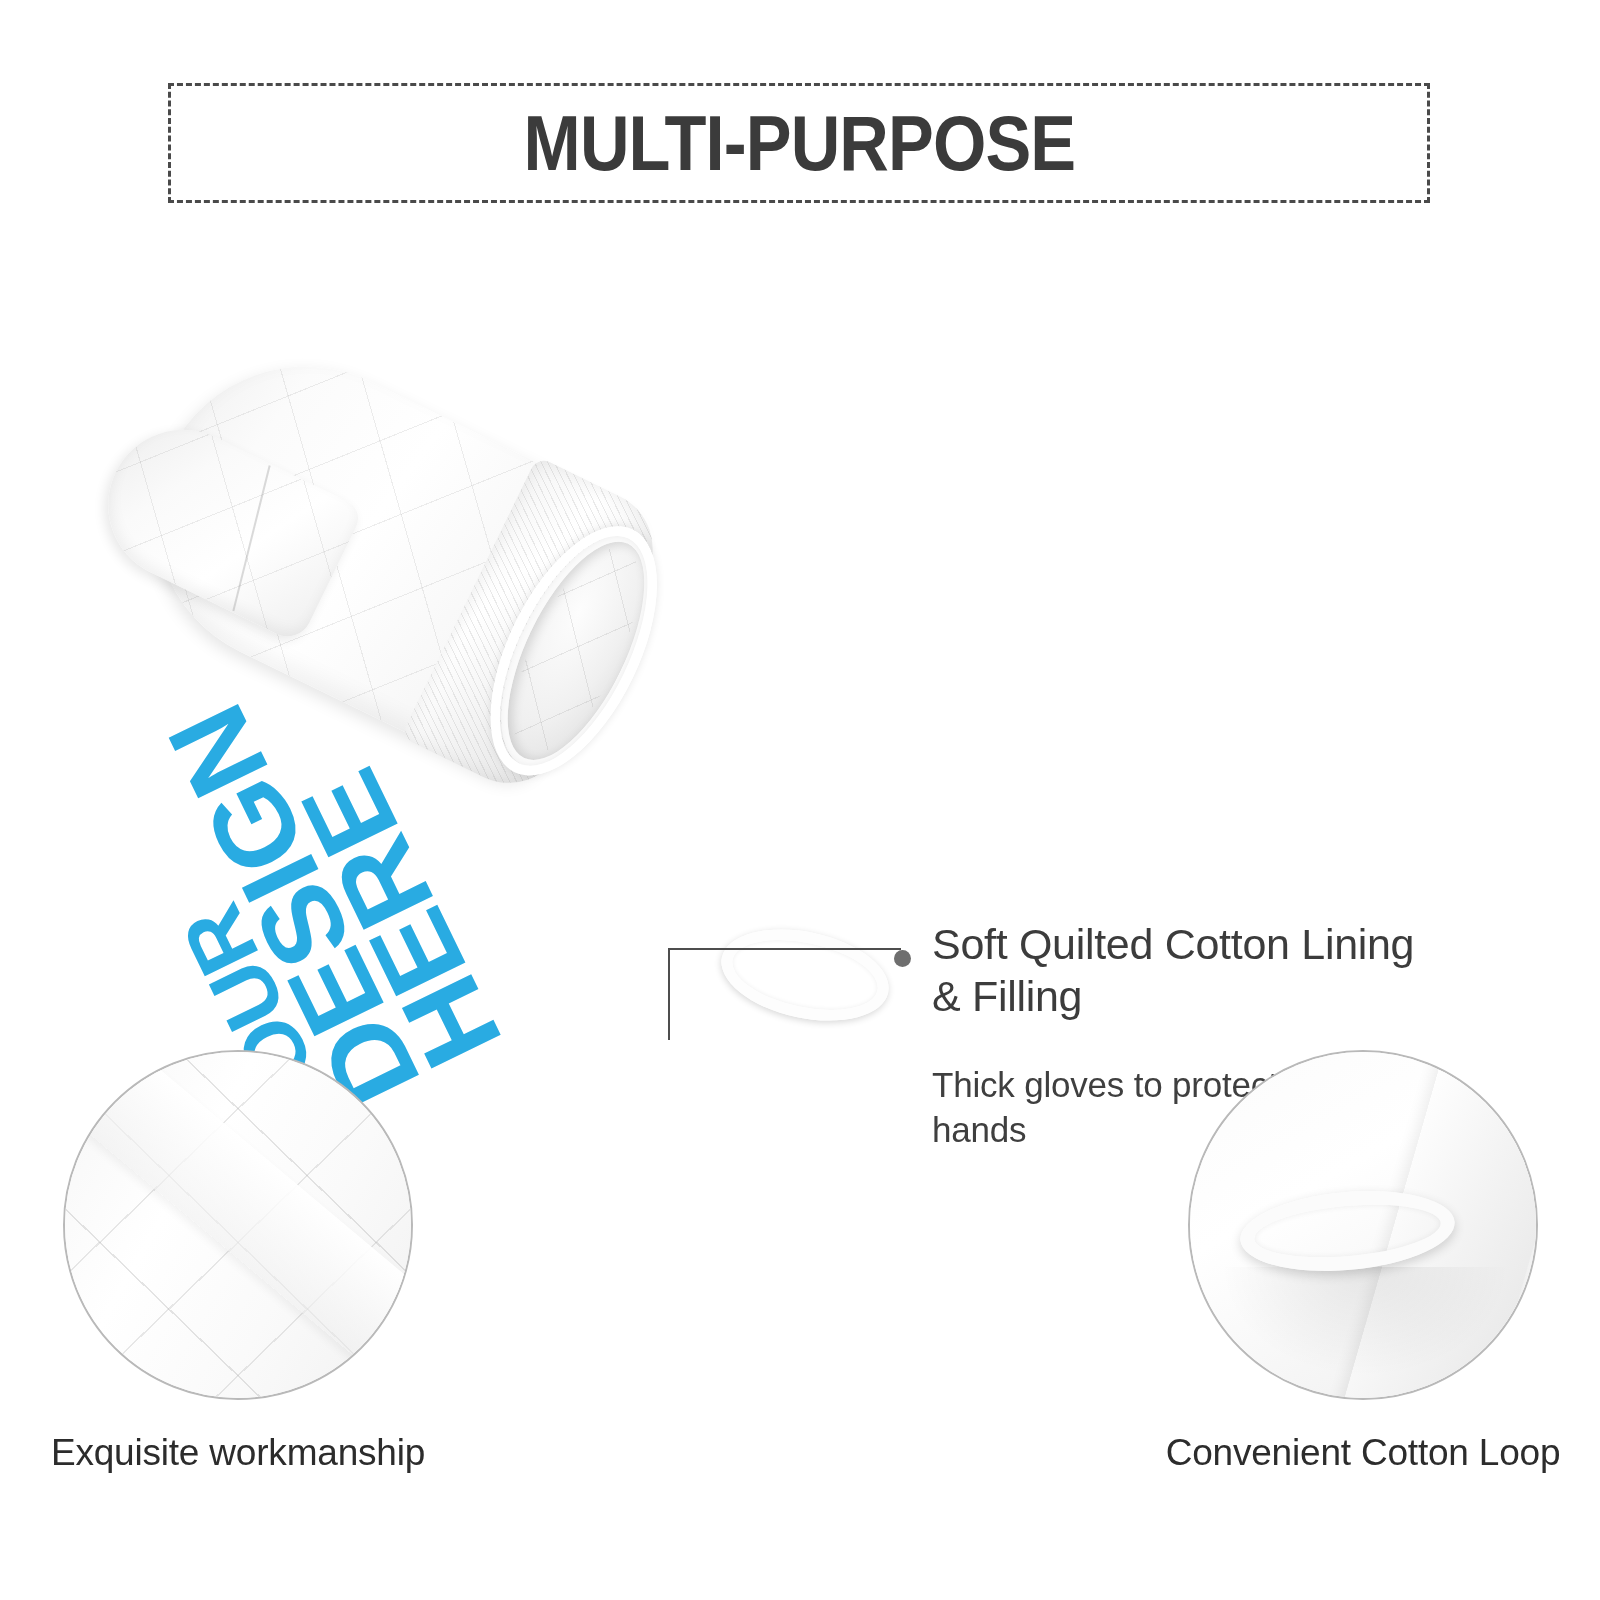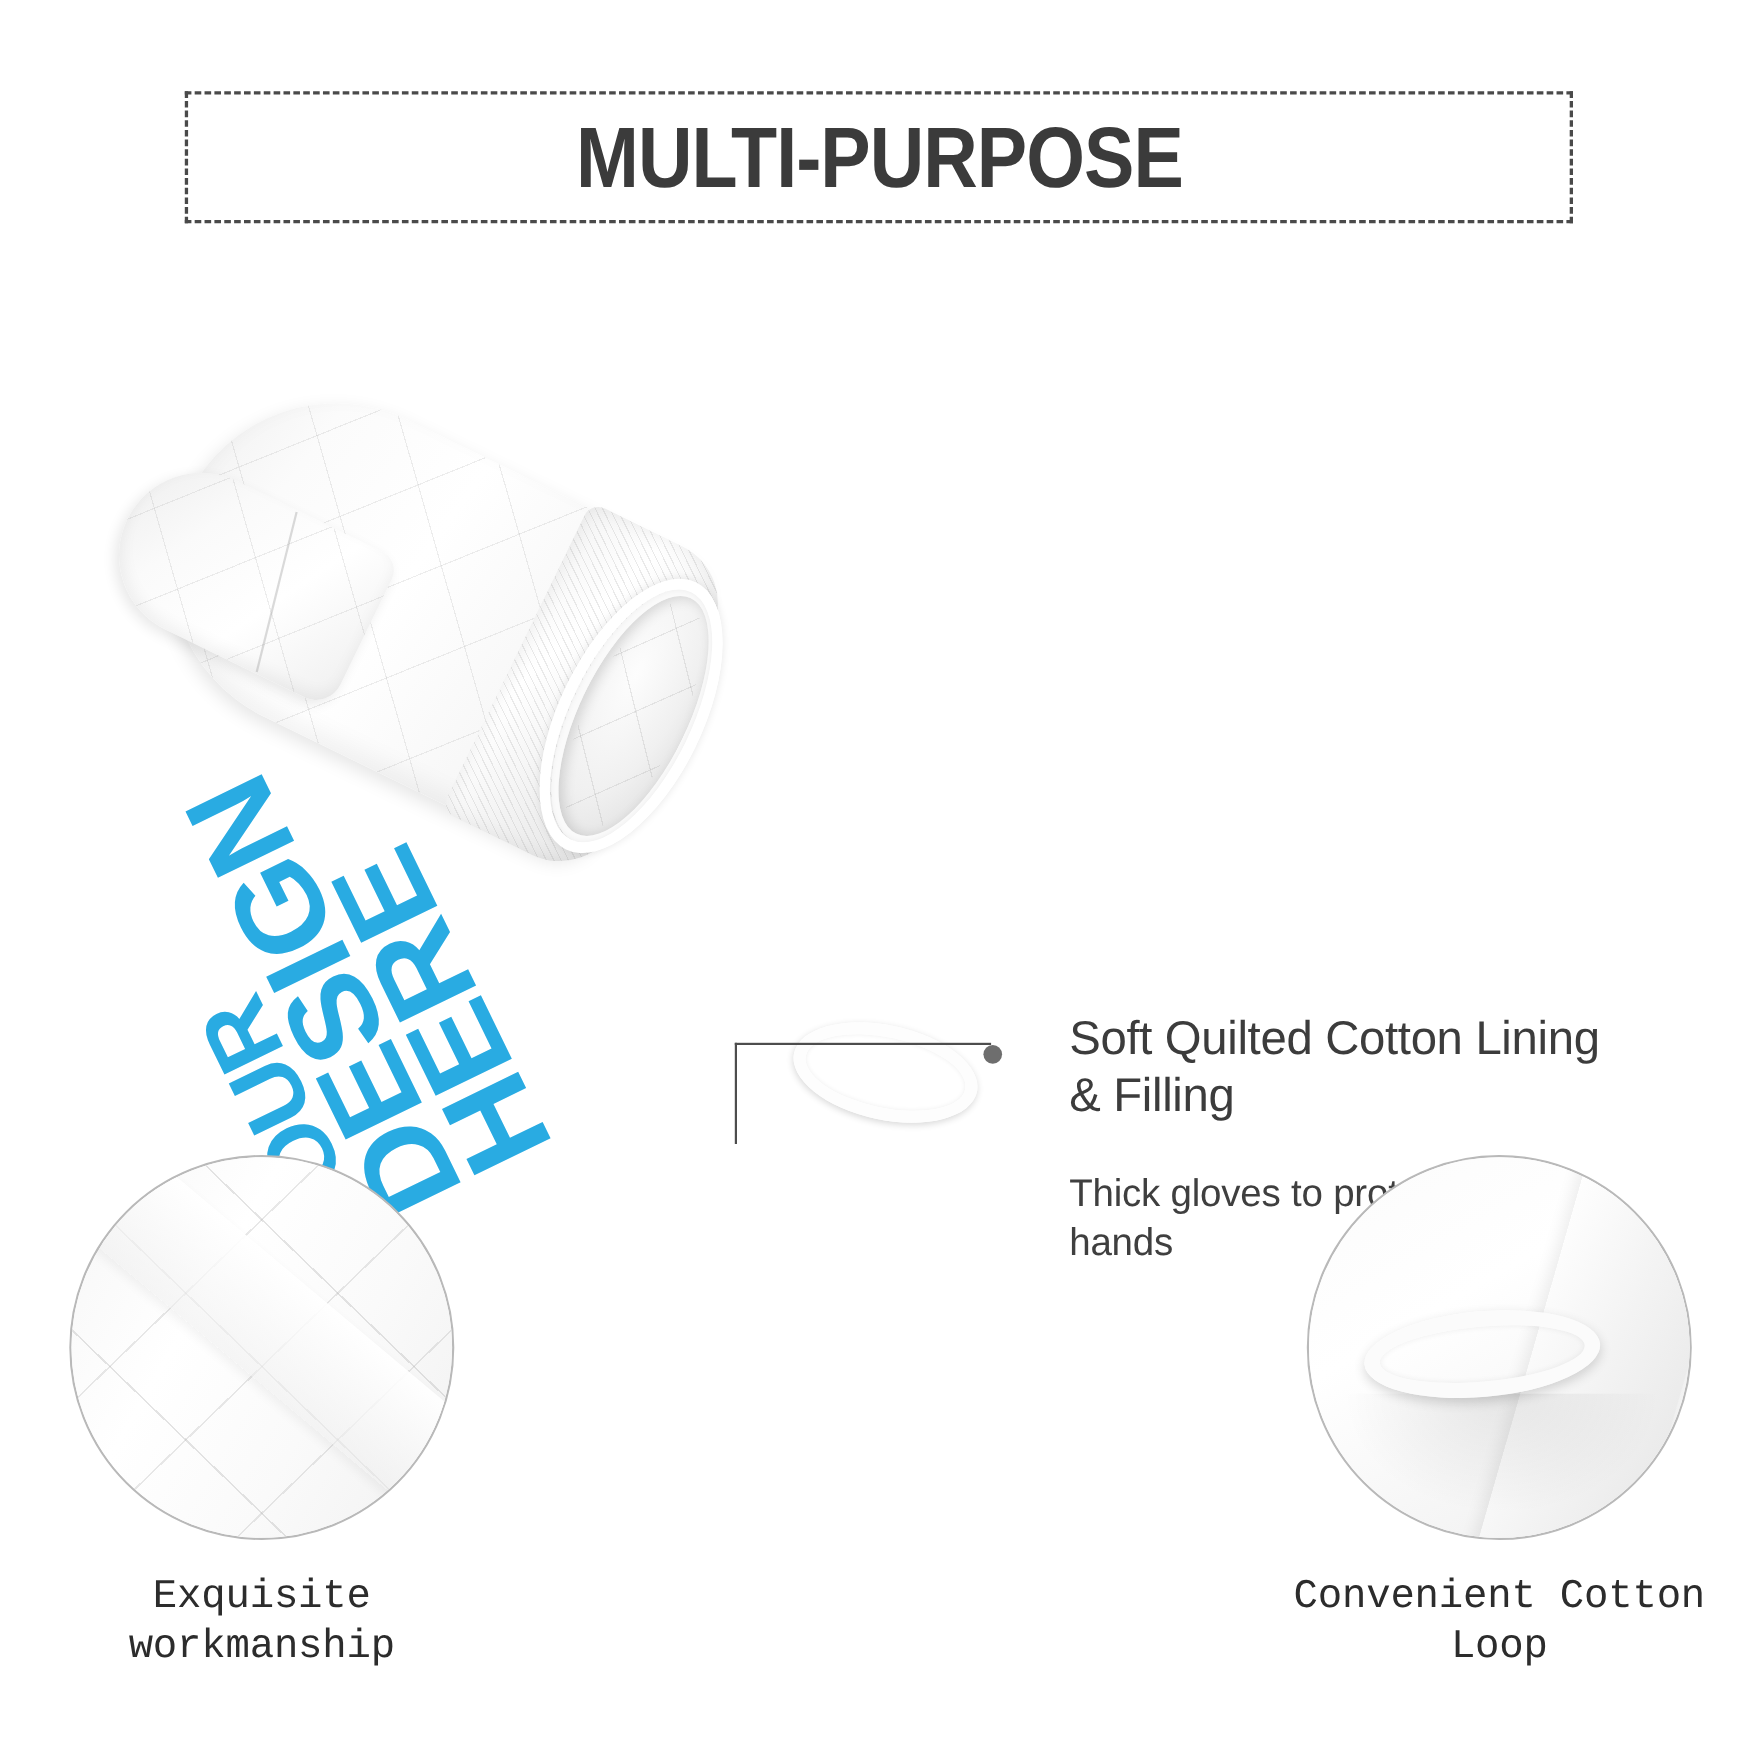--- a/index.html
+++ b/index.html
@@ -172,21 +172,21 @@
     position:absolute; left:0; top:0;
     width:233px; height:2px; background:#4d4d4d;
   }
   #leader-dot{
     position:absolute; left:894px; top:620px;
     width:17px; height:17px; border-radius:50%;
     background:#6e6e6e;
   }
   #callout{
     position:absolute;
-    left:972px; top:588px;
+    left:932px; top:588px;
     width:520px;
   }
   #callout-heading{
     font-size:43px;
     font-weight:normal;
     color:#3c3c3c;
     line-height:1.22;
     letter-spacing:-0.3px;
   }
   #callout-sub{
@@ -200,21 +200,20 @@
   
   #features{
     position:absolute;
     left:0; top:1050px;
     width:1600px; height:550px;
   }
   .feature{
     position:absolute;
     width:400px;
     text-align:center;
-    font-family:Liberation Mono, monospace;
   }
   #feature-0{ left:38px; }
   #feature-1{ left:605px; }
   #feature-2{ left:1163px; }
 
   .circle{
     position:relative;
     width:350px; height:350px;
     margin:0 auto;
     border-radius:50%;

